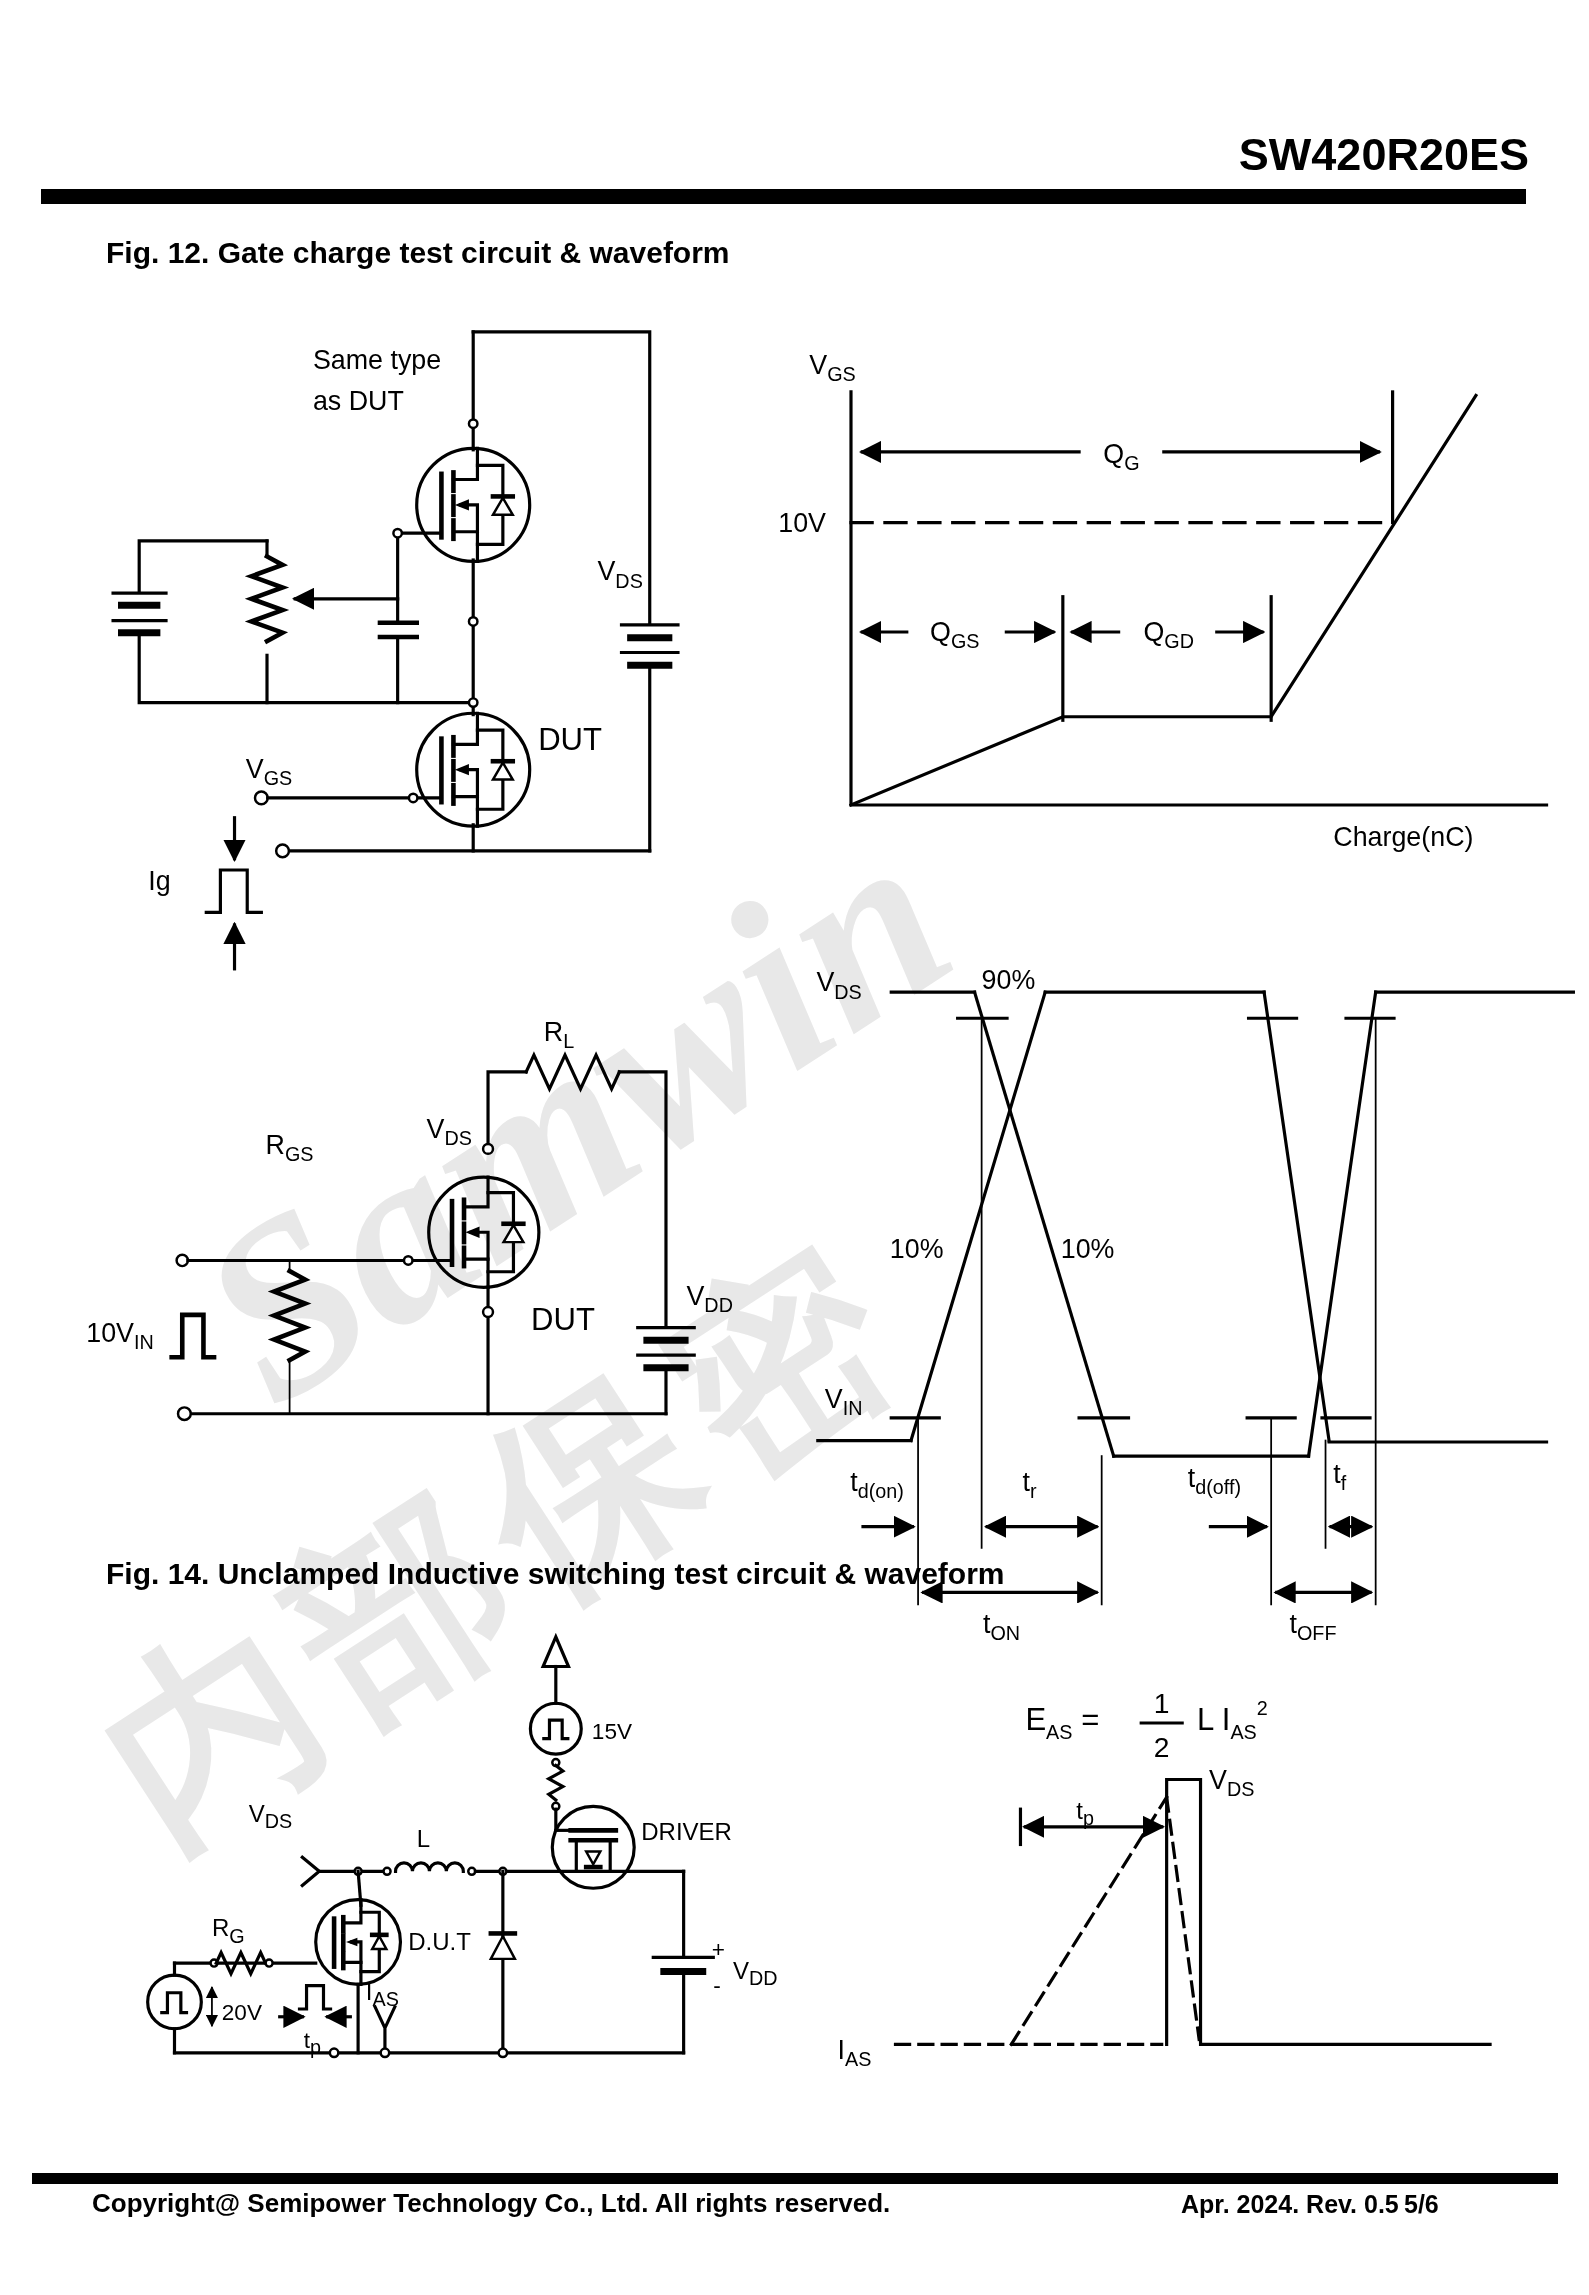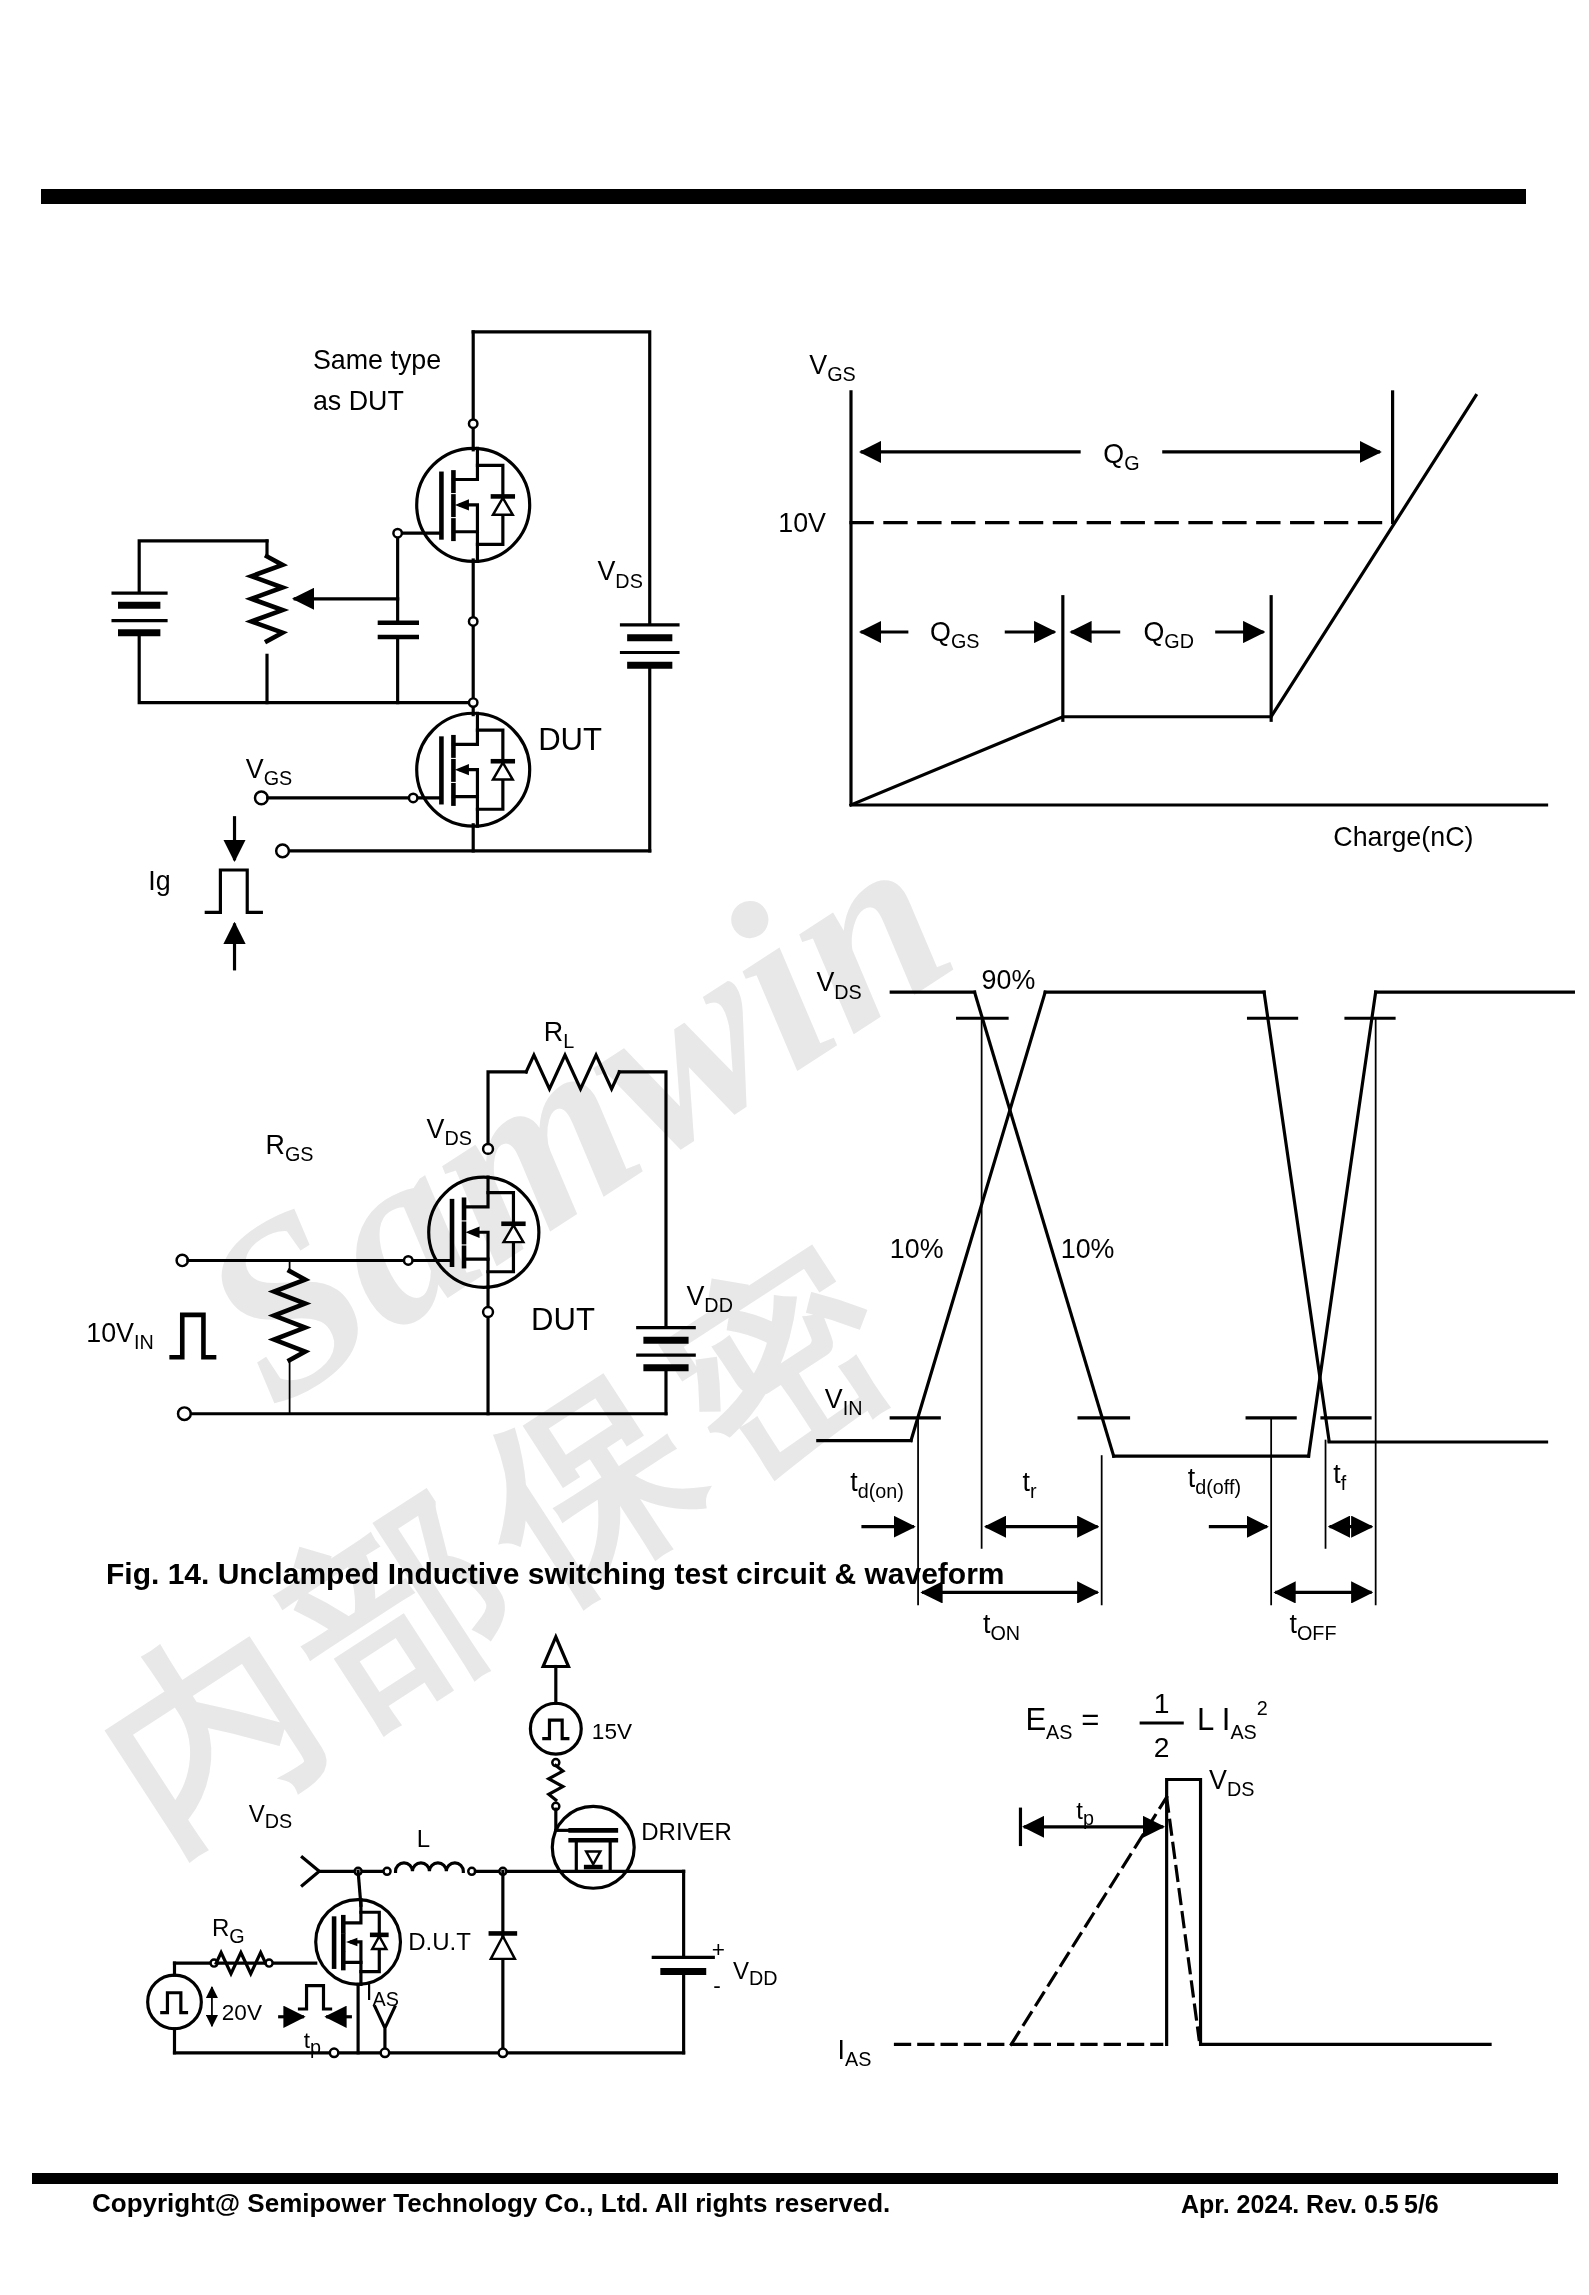--- a/index.html
+++ b/index.html
@@ -44,22 +44,24 @@
   .fpage{position:absolute;left:1404px;top:2190px;font-weight:bold;font-size:25px;z-index:3;text-align:right;}
 </style>
 </head>
 <body>
 
 <div class="page">
 
   <div class="wm wm-logo">Samwin</div>
   <div class="wm wm-cn">内部保密</div>
 
+  <div class="part">SW420R20ES</div>
   <div class="hrule"></div>
 
+  <div class="figtitle ft12">Fig. 12. Gate charge test circuit &amp; waveform</div>
   <div class="figtitle ft14">Fig. 14. Unclamped Inductive switching test circuit &amp; waveform</div>
 
   <svg class="art" width="1589" height="2295" viewBox="0 0 2250 3250">
     <defs>
       <marker id="ah" viewBox="0 0 10 10" refX="8.5" refY="5" markerWidth="7" markerHeight="7" orient="auto-start-reverse">
           <path d="M0 0 L10 5 L0 10 z" fill="#000"></path>
         </marker>
     </defs>
 
     <g>

